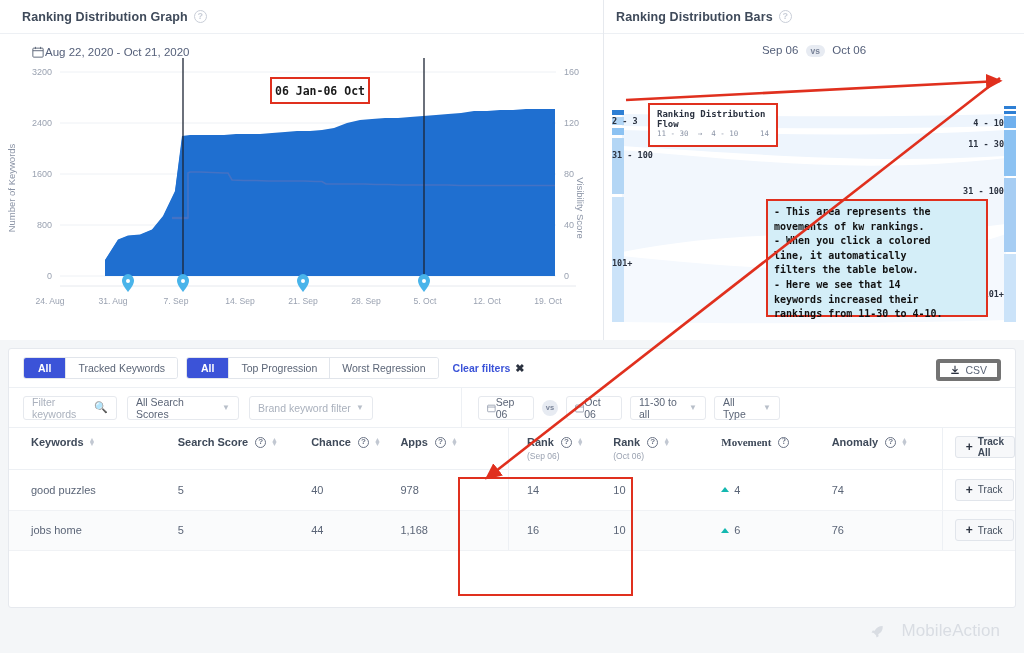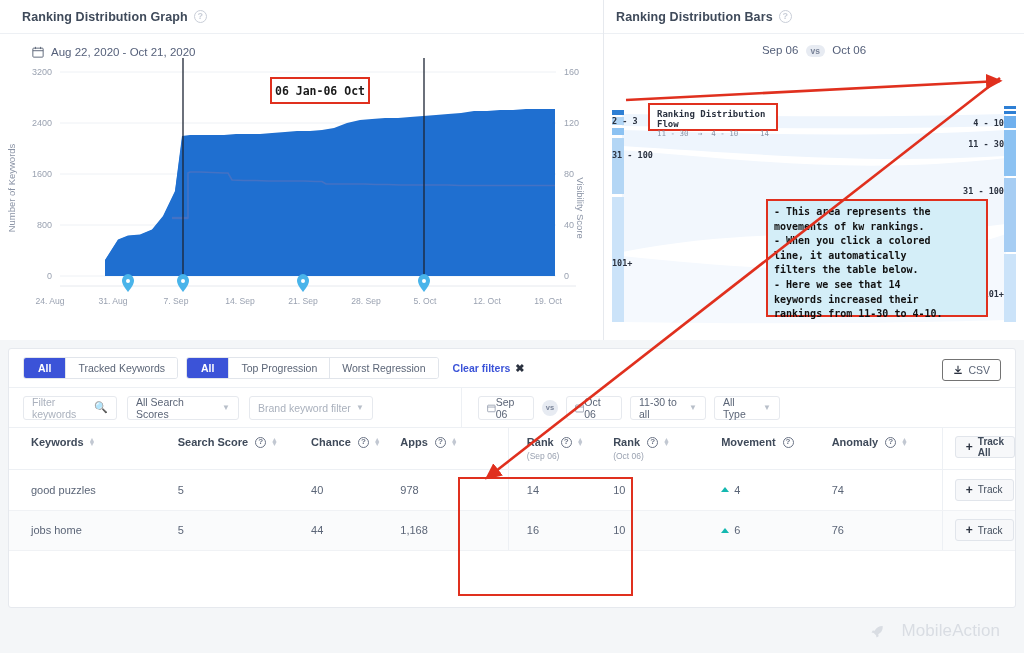--- a/index.html
+++ b/index.html
@@ -25,21 +25,21 @@
     padding:0 0 0 22px; border-bottom:1px solid #edf0f4;
   }
   .card-title { font-size:12.5px; font-weight:700; color:#3f4a5a; letter-spacing:.1px; }
   .help-icon {
     display:inline-block; width:13px; height:13px; border-radius:50%;
     border:1.6px solid #c9ced8; color:#c9ced8; font-size:9px; line-height:10px;
     text-align:center; margin-left:6px; font-weight:700;
   }
 
   
-  .date-range { display:flex; align-items:center; gap:7px; padding:12px 0 0 32px; color:#55607a; font-size:11.5px; }
+  .date-range { display:flex; align-items:center; gap:1px; padding:12px 0 0 32px; color:#55607a; font-size:11.5px; }
   .cal-ico { width:12px; height:12px; }
 
   
   .chart-wrap { position:relative; width:604px; height:290px; }
   .chart-svg { position:absolute; left:0; top:0; }
   .axis-label-y {
     position:absolute; left:6px; top:130px; transform:rotate(-90deg) translate(-50%,0);
     transform-origin:left top; font-size:9.5px; color:#8a93a5; white-space:nowrap;
   }
   .axis-label-y2 {
@@ -69,21 +69,21 @@
     position:absolute; top:10px; left:0; width:420px; text-align:center;
     font-size:11.5px; color:#55607a;
   }
   .vs-chip {
     display:inline-block; background:#e7ebf2; color:#7a8499; border-radius:9px;
     font-size:8.5px; padding:1px 5px; margin:0 4px; font-weight:700; vertical-align:middle;
   }
   .bar-label { position:absolute; font-family:"DejaVu Sans Mono", monospace; font-size:8.5px; font-weight:700; color:#2b3240; white-space:nowrap; }
 
   .flow-tip {
-    position:absolute; left:648px; top:103px; width:130px; height:28px;
+    position:absolute; left:648px; top:103px; width:130px; height:44px;
     border:2px solid #e0301e; background:#fff; padding:4px 7px;
   }
   .flow-tip .ft-title { font-size:9px; font-weight:700; color:#2b3240; font-family:"DejaVu Sans Mono", monospace; }
   .flow-tip .ft-row { display:flex; justify-content:space-between; margin-top:0; font-size:7.5px; color:#8a93a5; font-family:"DejaVu Sans Mono", monospace; }
 
   .note-box {
     position:absolute; left:766px; top:199px; width:222px; height:118px;
     border:2px solid #e0301e; background:#d4eef8;
     font-family:"DejaVu Sans Mono", monospace; font-weight:700;
     font-size:10px; line-height:14.6px; color:#111; padding:4px 6px;
@@ -100,21 +100,21 @@
   .seg-btn {
     display:flex; align-items:center; justify-content:center;
     padding:0 12px; font-size:10.5px; color:#5b6577; background:#fff;
     border-right:1px solid #e1e5eb; height:100%;
   }
   .seg-btn:last-child { border-right:none; }
   .seg-btn.active { background:#3b53d8; color:#fff; font-weight:700; padding:0 14px; }
   .clear-filters { display:flex; align-items:center; gap:5px; margin-left:14px; font-size:10.5px; color:#3b53d8; font-weight:600; }
   .x-ico { color:#2b3240; font-weight:700; font-size:11px; }
   .csv-btn {
-    position:absolute; right:14px; top:10px; border:1px solid #737373; border-radius:3px;
+    position:absolute; right:14px; top:10px; border:4px solid #737373; border-radius:3px;
     height:22px; display:flex; align-items:center; gap:5px; padding:0 10px;
     font-size:10.5px; color:#5b6577; background:#fff;
   }
 
   .filter-row2 { display:flex; align-items:center; height:40px; border-top:1px solid #edf0f4; }
   .fr2-left { display:flex; align-items:center; gap:10px; padding-left:14px; width:452px; }
   .fr2-right { display:flex; align-items:center; gap:8px; padding-left:16px; border-left:1px solid #edf0f4; height:100%; }
   .inp {
     border:1px solid #e6e9ee; border-radius:3px; height:24px;
     display:flex; align-items:center; padding:0 8px; font-size:10.5px; color:#aab1bd; background:#fff; 
@@ -154,21 +154,21 @@
   .brand {
     position:absolute; right:24px; bottom:12px; display:flex; align-items:center; gap:16px;
     color:#d9dde3; font-size:17px; font-weight:400; letter-spacing:.1px;
   }
   .col-kw { width:172px; padding-left:22px !important; }
   .col-ss { width:136px; }
   .col-ch { width:90px; }
   .col-ap { width:110px; }
   .col-r1 { width:106px; padding-left:18px !important; }
   .col-r2 { width:110px; }
-  .col-mv { width:112px; }
+  .col-mv { width:112px;font-family:Liberation Serif, serif; }
   .col-an { width:112px; }
   .col-tr { width:auto; }
 </style>
 </head>
 <body>
 
 <div class="page">
 
   <div class="top-row">
 

